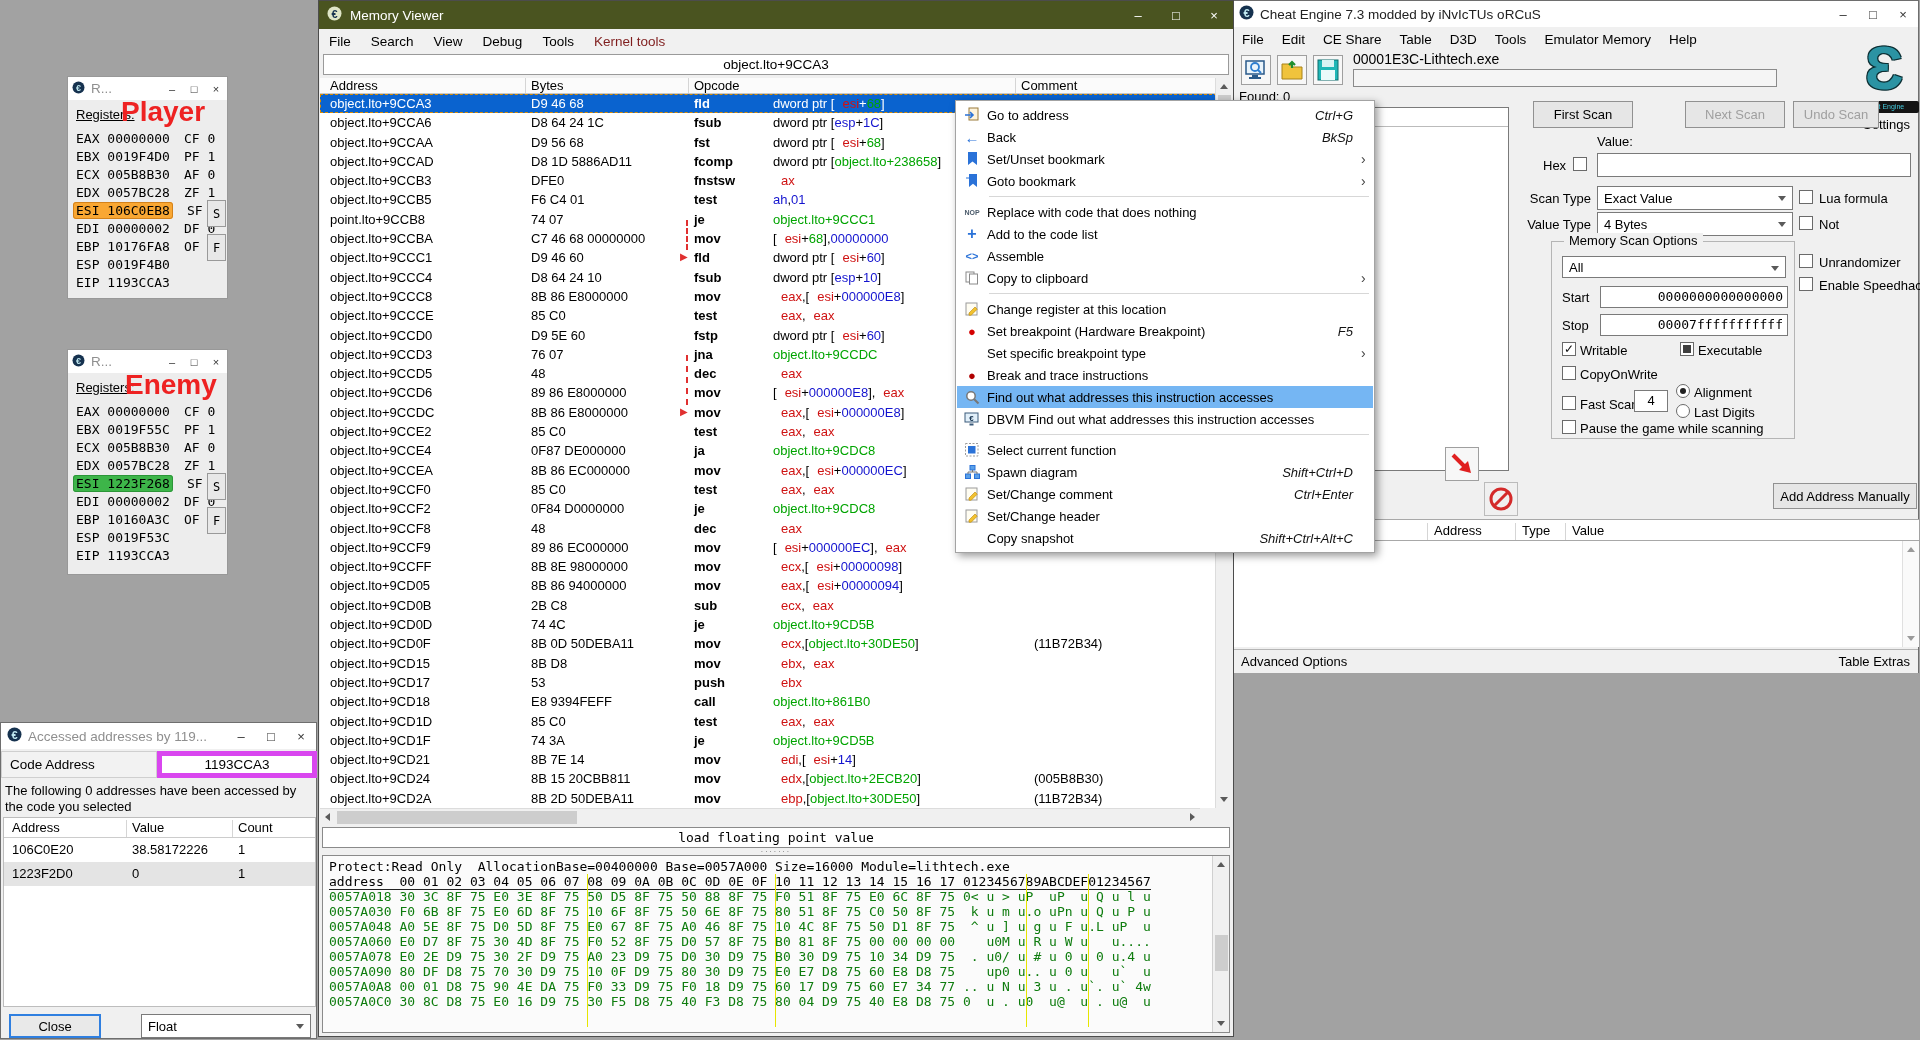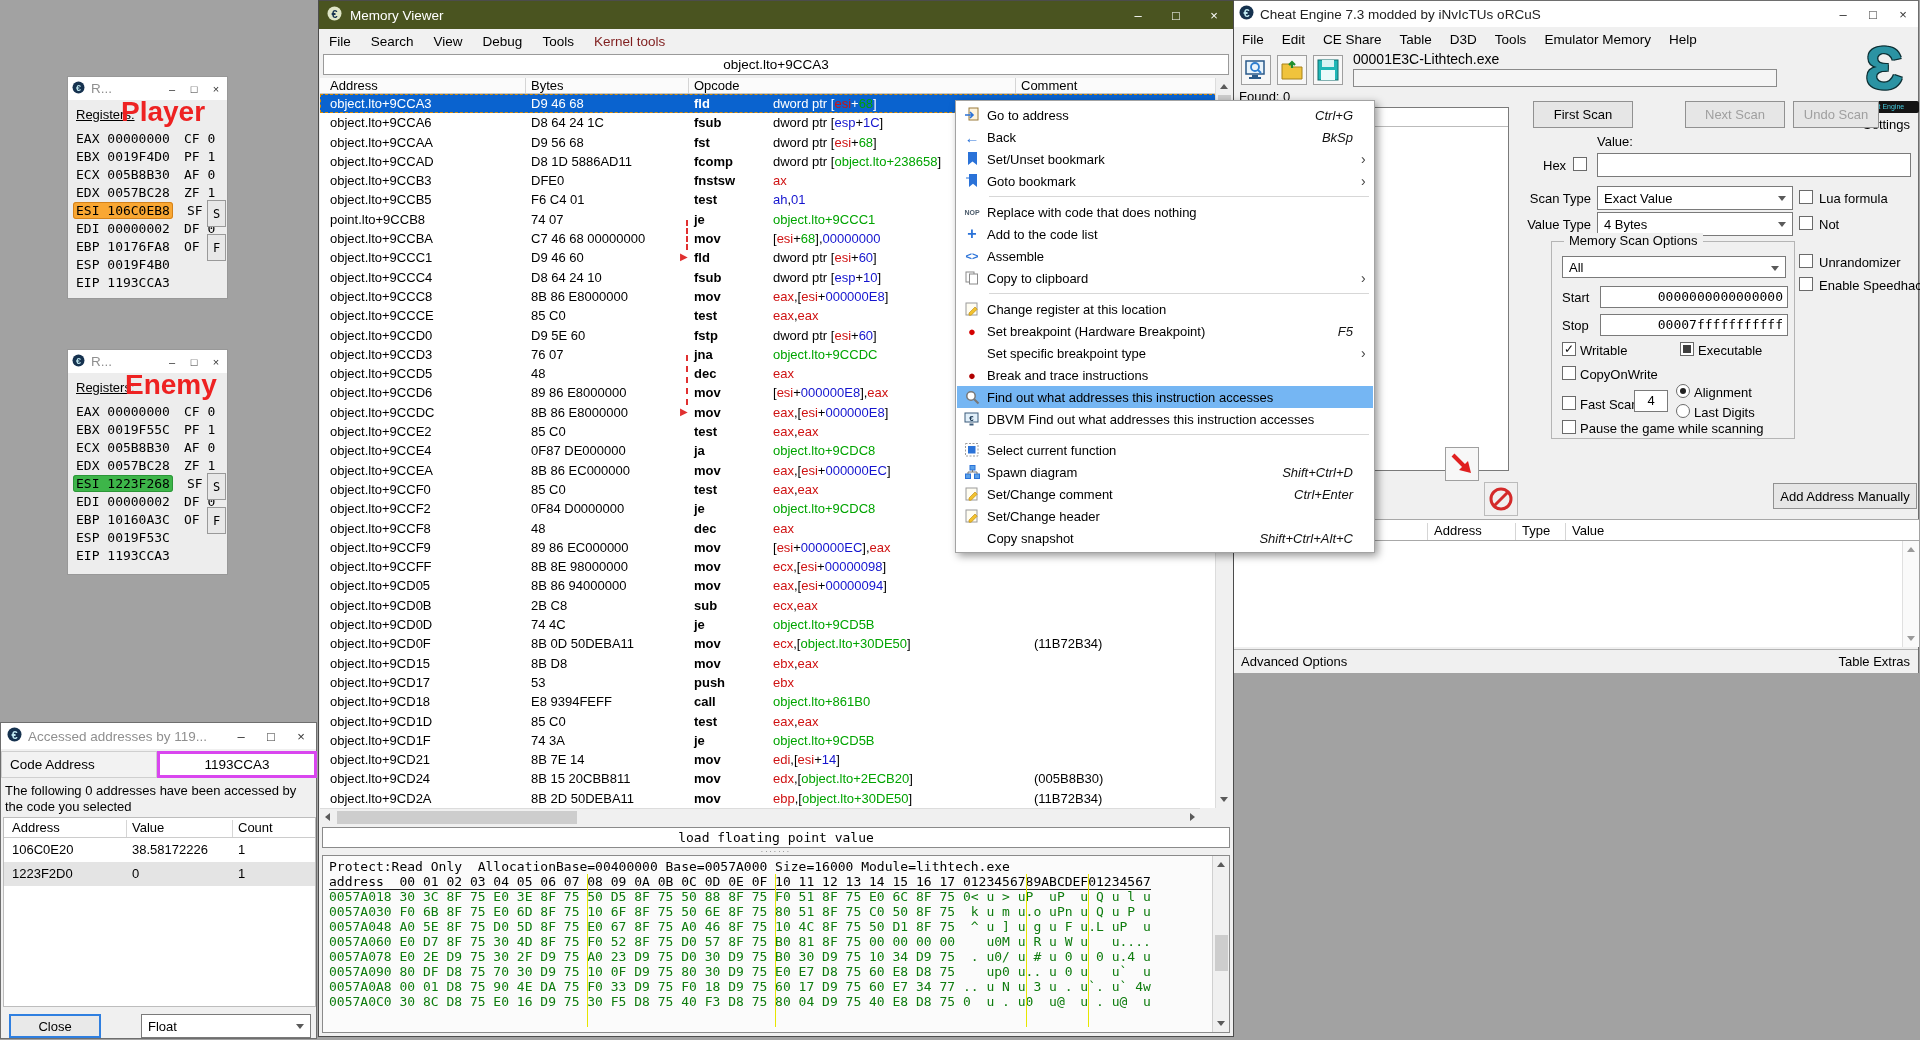--- a/index.html
+++ b/index.html
@@ -26,21 +26,21 @@
   .colsep{position:absolute;top:0;bottom:0;width:1px;background:#d5d5d5;}
   #mv-disasm{position:absolute;top:93px;left:1px;width:897px;height:714px;background:#fff;overflow:hidden;}
   .drow{position:relative;height:19.3px;font-size:13px;line-height:19.3px;white-space:pre;}
   .drow span{position:absolute;top:0;}
   .da{left:10px;color:#000;}
   .db{left:211px;color:#000;}
   .dm{left:374px;font-weight:bold;color:#000;}
   .do{left:453px;}
   .dc{left:714px;color:#000;}
   .c-k{position:static !important;color:#000;}
-  .c-r{position:static !important;color:#cf1212;}
+  .c-r{position:static !important;color:#cf1212;padding-left:8px;}
   .c-b{position:static !important;color:#1414cf;}
   .c-g{position:static !important;color:#00a400;}
   .drow.sel{background:#0a63cf;outline:1px dashed #d88a00;outline-offset:-1px;}
   .drow.sel .da,.drow.sel .db,.drow.sel .dm,.drow.sel .c-k{color:#fff;}
   .jline{position:absolute;left:366px;width:0;border-left:2px dashed #e03030;}
   .jarrow{position:absolute;left:360px;color:#e03030;font-size:10px;line-height:10px;}
   
   .sb{position:absolute;background:#f0f0f0;}
   .sbv{right:1px;top:77px;width:17px;height:730px;border-left:1px solid #dcdcdc;}
   .sbh{left:1px;top:807px;height:17px;width:880px;border-top:1px solid #dcdcdc;}
@@ -113,21 +113,21 @@
   .rrows{position:absolute;left:8px;top:30px;}
   .rrow{height:18px;line-height:18px;white-space:pre;color:#000;}
   .rf{margin-left:14px;}
   .hl-orange{background:#f9a733;border:1px solid #d4821a;border-radius:3px;padding:0 2px;margin-left:-3px;}
   .hl-green{background:#3db549;border:1px solid #2c9638;border-radius:3px;padding:0 2px;margin-left:-3px;}
   .sfbtn{position:absolute;right:1px;width:19px;height:27px;background:#e8e8e8;border:1px solid #999;font-size:12px;display:flex;align-items:center;justify-content:center;}
 
   
   #aw{left:0;top:722px;width:317px;height:317px;z-index:30;}
   .aw-codelbl{position:absolute;left:0;top:28px;width:156px;height:27px;background:#f2f2f2;border:1px solid #cfcfcf;font-size:13.5px;display:flex;align-items:center;padding-left:8px;}
-  .aw-codeval{position:absolute;left:156px;top:28px;width:160px;height:27px;background:#fff;border:3px solid #d946ef;font-size:13.5px;display:flex;align-items:center;justify-content:center;}
+  .aw-codeval{position:absolute;left:156px;top:28px;width:160px;height:27px;background:#fff;border:5px solid #d946ef;font-size:13.5px;display:flex;align-items:center;justify-content:center;}
   .aw-info{position:absolute;left:4px;top:60px;width:308px;font-size:13px;line-height:16px;}
   .aw-table{position:absolute;left:2px;top:94px;width:313px;height:190px;background:#fff;border:1px solid #bdbdbd;}
   .aw-th{position:relative;height:20px;border-bottom:1px solid #ccc;font-size:13px;}
   .aw-th span{position:absolute;top:2px;}
   .aw-row{position:relative;height:24px;font-size:13px;}
   .aw-row span{position:absolute;top:4px;}
   .aw-row.selrow{background:#e4e4e4;}
   .aw-close{left:8px;top:291px;width:92px;height:24px;border:2px solid #2f7fe0;background:#e9e9e9;}
   .aw-dd{left:140px;top:291px;width:170px;height:24px;}
 </style>

